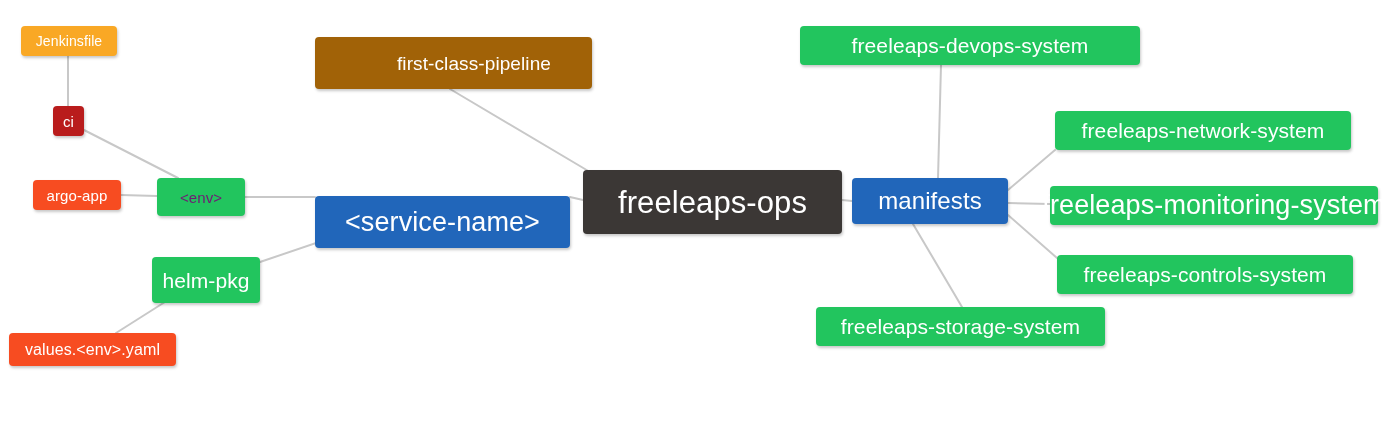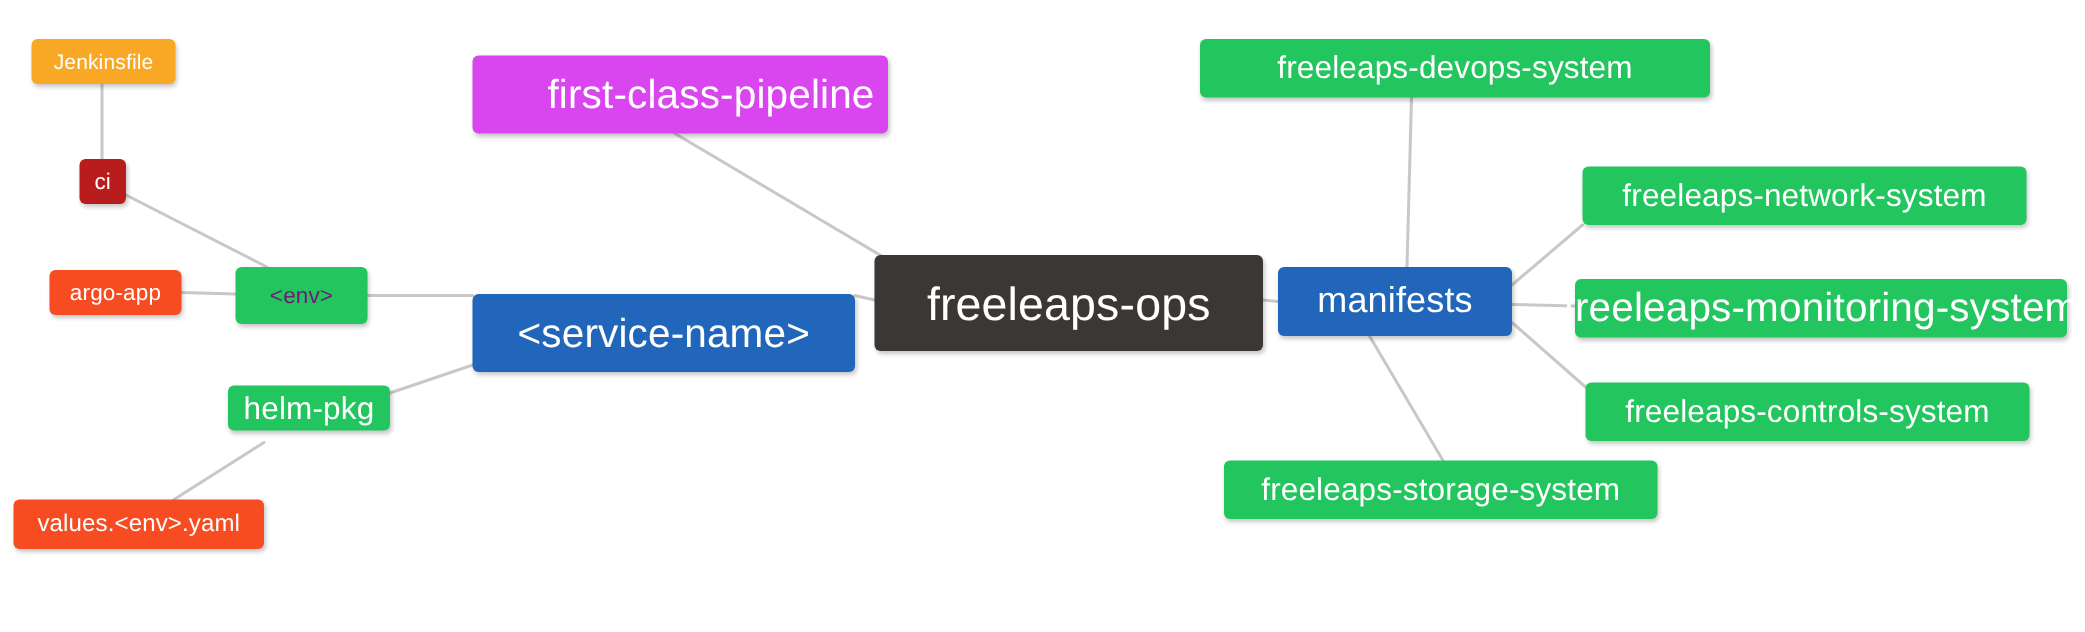--- a/index.html
+++ b/index.html
@@ -68,27 +68,27 @@
   <div id="nodes">
       <div class="node" style="left: 583px; top: 170px; width: 259px; height: 64px; background: rgb(59, 55, 53); color: rgb(255, 255, 255); font-size: 31px;">
         <span class="node-label">freeleaps-ops</span>
       </div>
       <div class="node" style="left: 315px; top: 171px; width: 255px; height: 52px; background: rgb(33, 102, 186); color: rgb(255, 255, 255); font-size: 27px; margin-top: 25px;">
         <span class="node-label">&lt;service-name&gt;</span>
       </div>
       <div class="node" style="left: 852px; top: 178px; width: 156px; height: 46px; background: rgb(33, 102, 186); color: rgb(255, 255, 255); font-size: 24px;">
         <span class="node-label">manifests</span>
       </div>
-      <div class="node" style="left: 315px; top: 37px; width: 277px; height: 52px; background: #d946ef; color: rgb(255, 255, 255); font-size: 27px; padding-left: 41px;">
+      <div class="node" style="left: 315px; top: 37px; width: 277px; height: 52px; background: #a16207; color: rgb(255, 255, 255); font-size: 19px; padding-left: 41px;">
         <span class="node-label">first-class-pipeline</span>
       </div>
       <div class="node" style="left: 157px; top: 178px; width: 88px; height: 38px; background: rgb(34, 197, 94); color: #701a75; font-size: 15px;">
         <span class="node-label">&lt;env&gt;</span>
       </div>
-      <div class="node" style="left: 152px; top: 257px; width: 108px; height: 30px; background: rgb(34, 197, 94); color: rgb(255, 255, 255); font-size: 21px;">
+      <div class="node" style="left: 152px; top: 257px; width: 108px; height: 46px; background: rgb(34, 197, 94); color: rgb(255, 255, 255); font-size: 21px;">
         <span class="node-label">helm-pkg</span>
       </div>
       <div class="node" style="left: 53px; top: 106px; width: 31px; height: 30px; background: #b91c1c; color: rgb(255, 255, 255); font-size: 15px;">
         <span class="node-label">ci</span>
       </div>
       <div class="node" style="left: 33px; top: 180px; width: 88px; height: 30px; background: rgb(247, 76, 33); color: rgb(255, 255, 255); font-size: 15px;">
         <span class="node-label">argo-app</span>
       </div>
       <div class="node" style="left: 21px; top: 26px; width: 96px; height: 30px; background: rgb(249, 168, 37); color: rgb(255, 255, 255); font-size: 14px;">
         <span class="node-label">Jenkinsfile</span>

